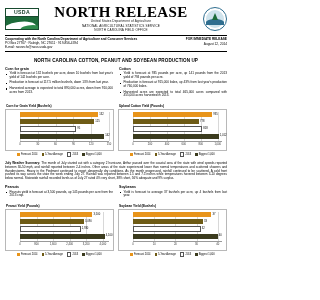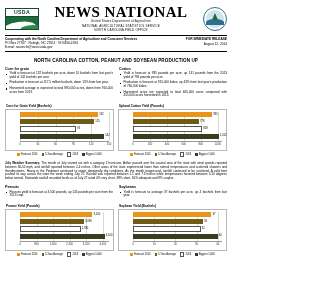--- a/index.html
+++ b/index.html
@@ -80,21 +80,21 @@
       <div class="band">
           <span>USDA</span>
         </div>
       <div class="field">
           <div class="hill"></div>
           <div class="hill2"></div>
         </div>
     </div>
 
     <div class="title-block">
-      <div class="big">NEWS NATIONAL</div>
+      <div class="big">NORTH RELEASE</div>
       <div class="sub">United States Department of Agriculture</div>
       <div class="sub">NATIONAL AGRICULTURAL STATISTICS SERVICE</div>
       <div class="sub">NORTH CAROLINA FIELD OFFICE</div>
     </div>
 
     <div class="logo-seal">
       <div class="inner"></div>
         <div class="wave"></div>
         <div class="tree"></div>
     </div>

